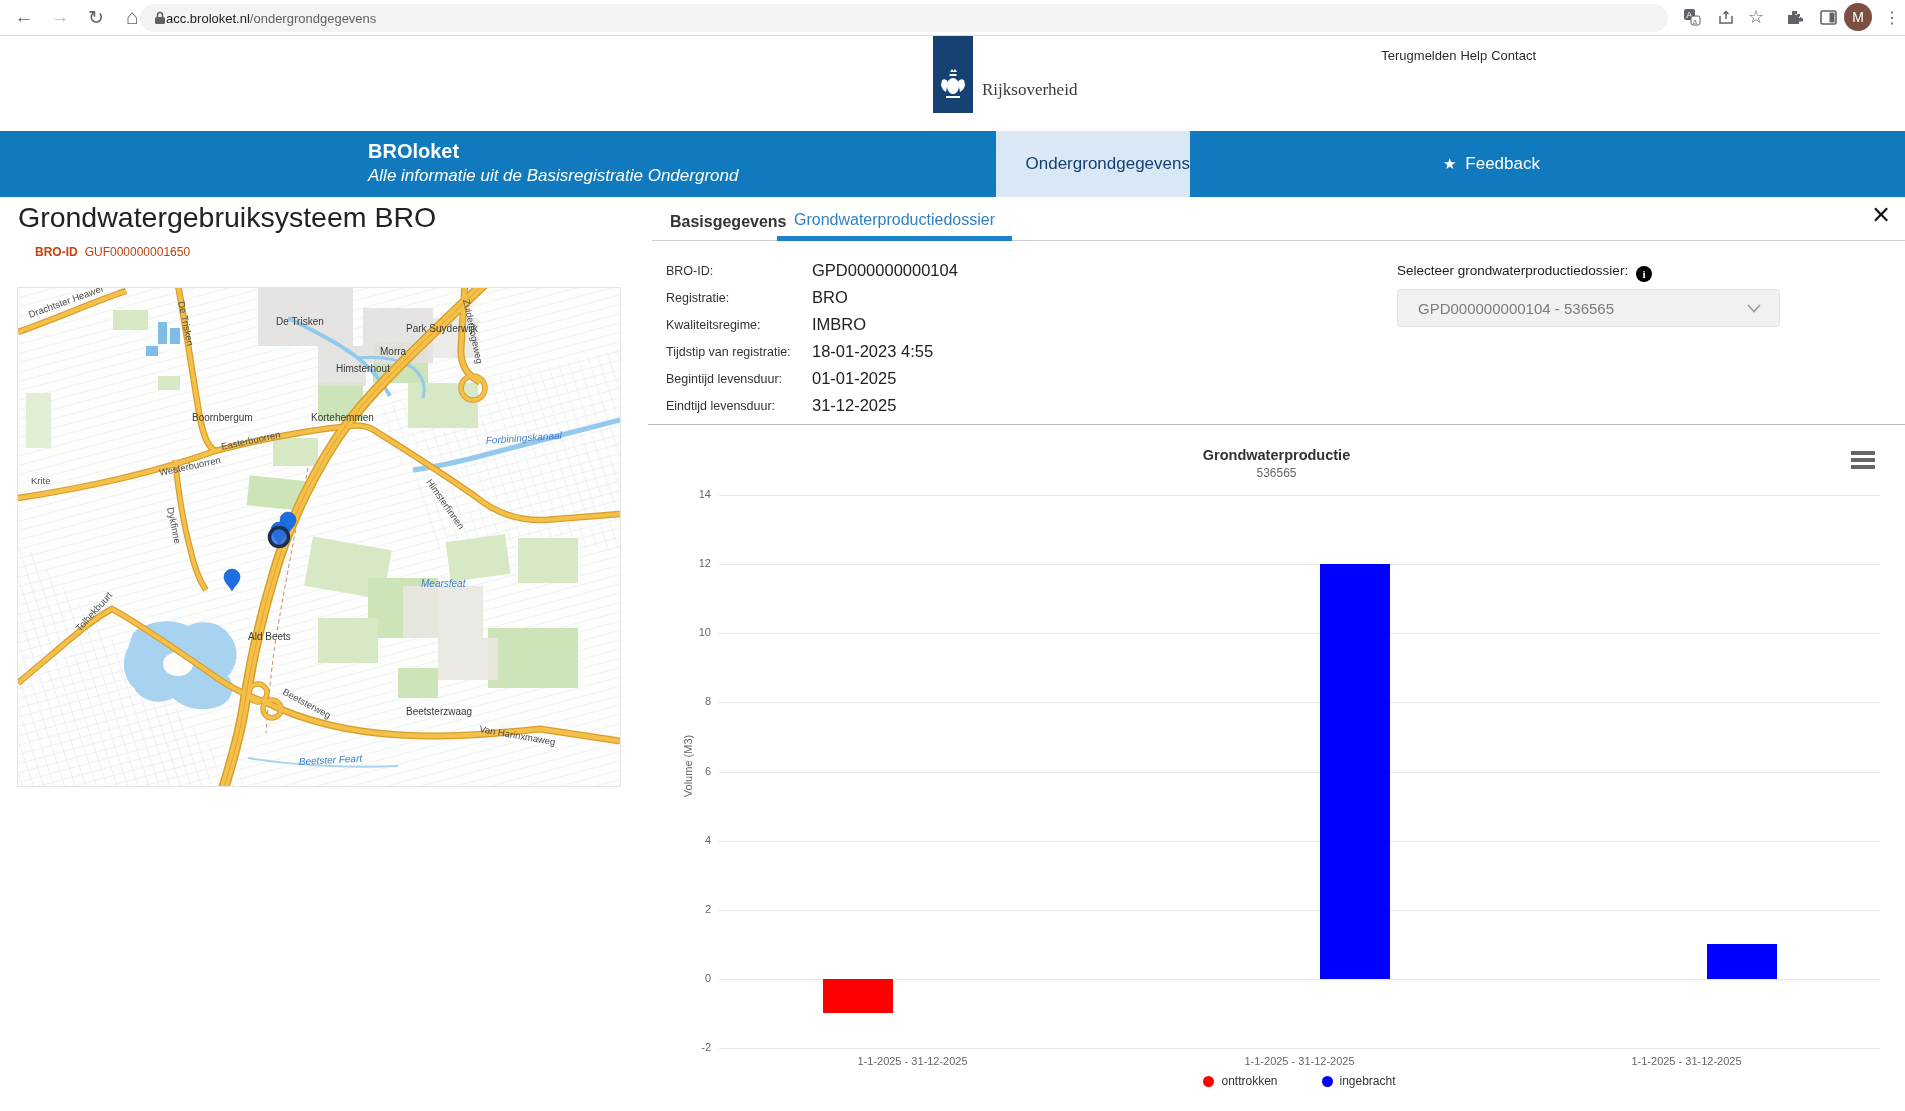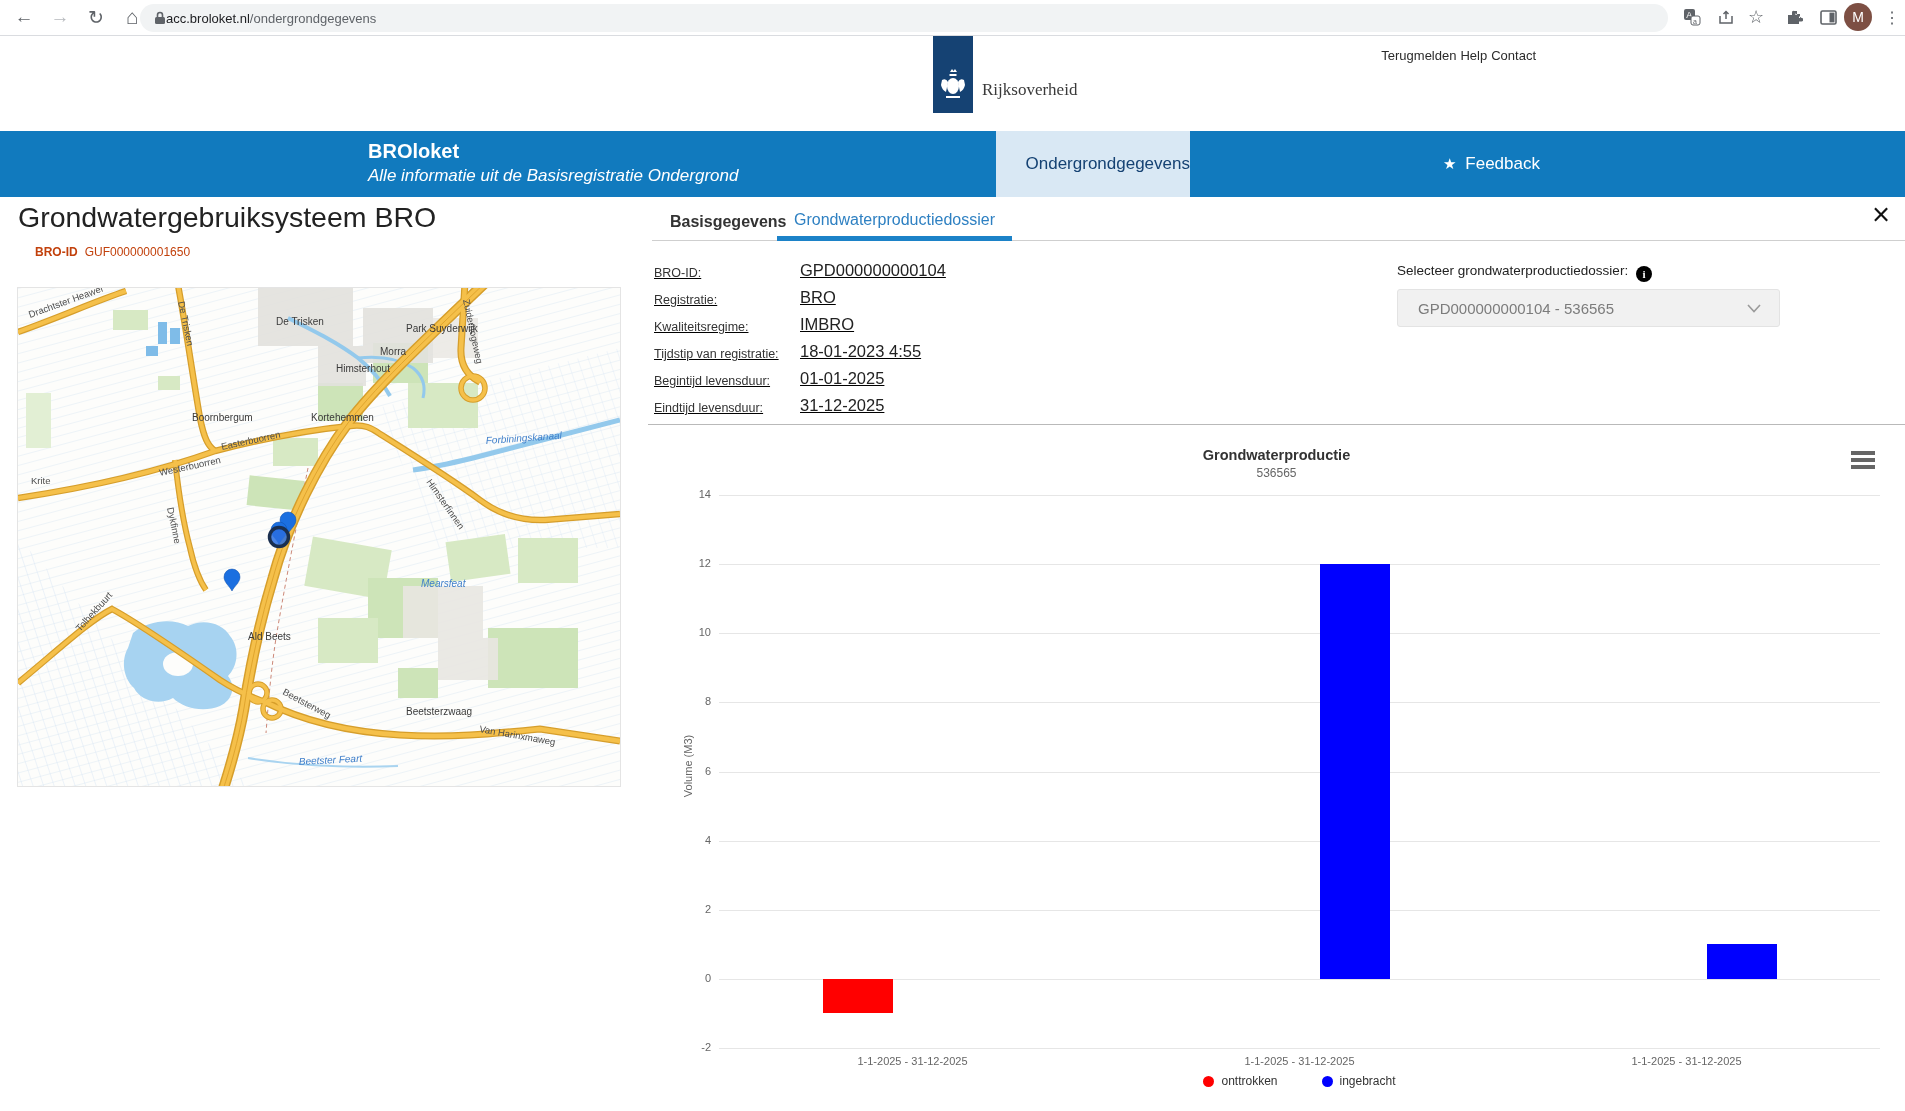--- a/index.html
+++ b/index.html
@@ -46,21 +46,21 @@
   
   #panel { position:absolute; left:648px; top:197px; width:1257px; height:914px; background:#fff; }
   #panel-tabs { position:absolute; left:4px; top:6px; width:1257px; height:38px;
                 border-bottom:1px solid #cfcfcf; }
   .ptab { position:absolute; top:0; height:38px; display:flex; align-items:center;
           font-size:16px; cursor:pointer; }
   .ptab.inactive { left:18px; color:#333; font-weight:bold; }
   .ptab.active { left:125px; padding:0 17px; color:#2e80c2; border-bottom:5px solid #1c82c8; }
   #close-x { position:absolute; left:1224px; top:3px; font-size:31px; font-weight:300; color:#111;
              line-height:30px; cursor:pointer; }
-  .field-row { position:absolute; left:6px; display:flex; align-items:flex-end;text-decoration:underline; }
+  .field-row { position:absolute; left:18px; display:flex; align-items:center; }
   .field-row .lab { width:146px; font-size:12.5px; color:#333; }
   .field-row .val { font-size:16.5px; color:#222; }
   #fields-divider { position:absolute; left:0; top:227px; width:1257px; border-top:1px solid #b9b9b9; }
   #sel-label { position:absolute; left:749px; top:66px; font-size:13.5px; color:#222; }
   .info-dot { display:inline-block; width:16px; height:16px; border-radius:50%; background:#000;
               color:#fff; font-size:11px; font-weight:bold; text-align:center; line-height:16px;
               font-family:"Liberation Serif", serif; margin-left:8px; vertical-align:-3px; cursor:pointer; }
   #dossier-select { position:absolute; left:749px; top:92px; width:383px; height:38px;
                     background:#f1f1f1; border:1px solid #e3e3e3; border-radius:3px;
                     display:flex; align-items:center; cursor:pointer; }

